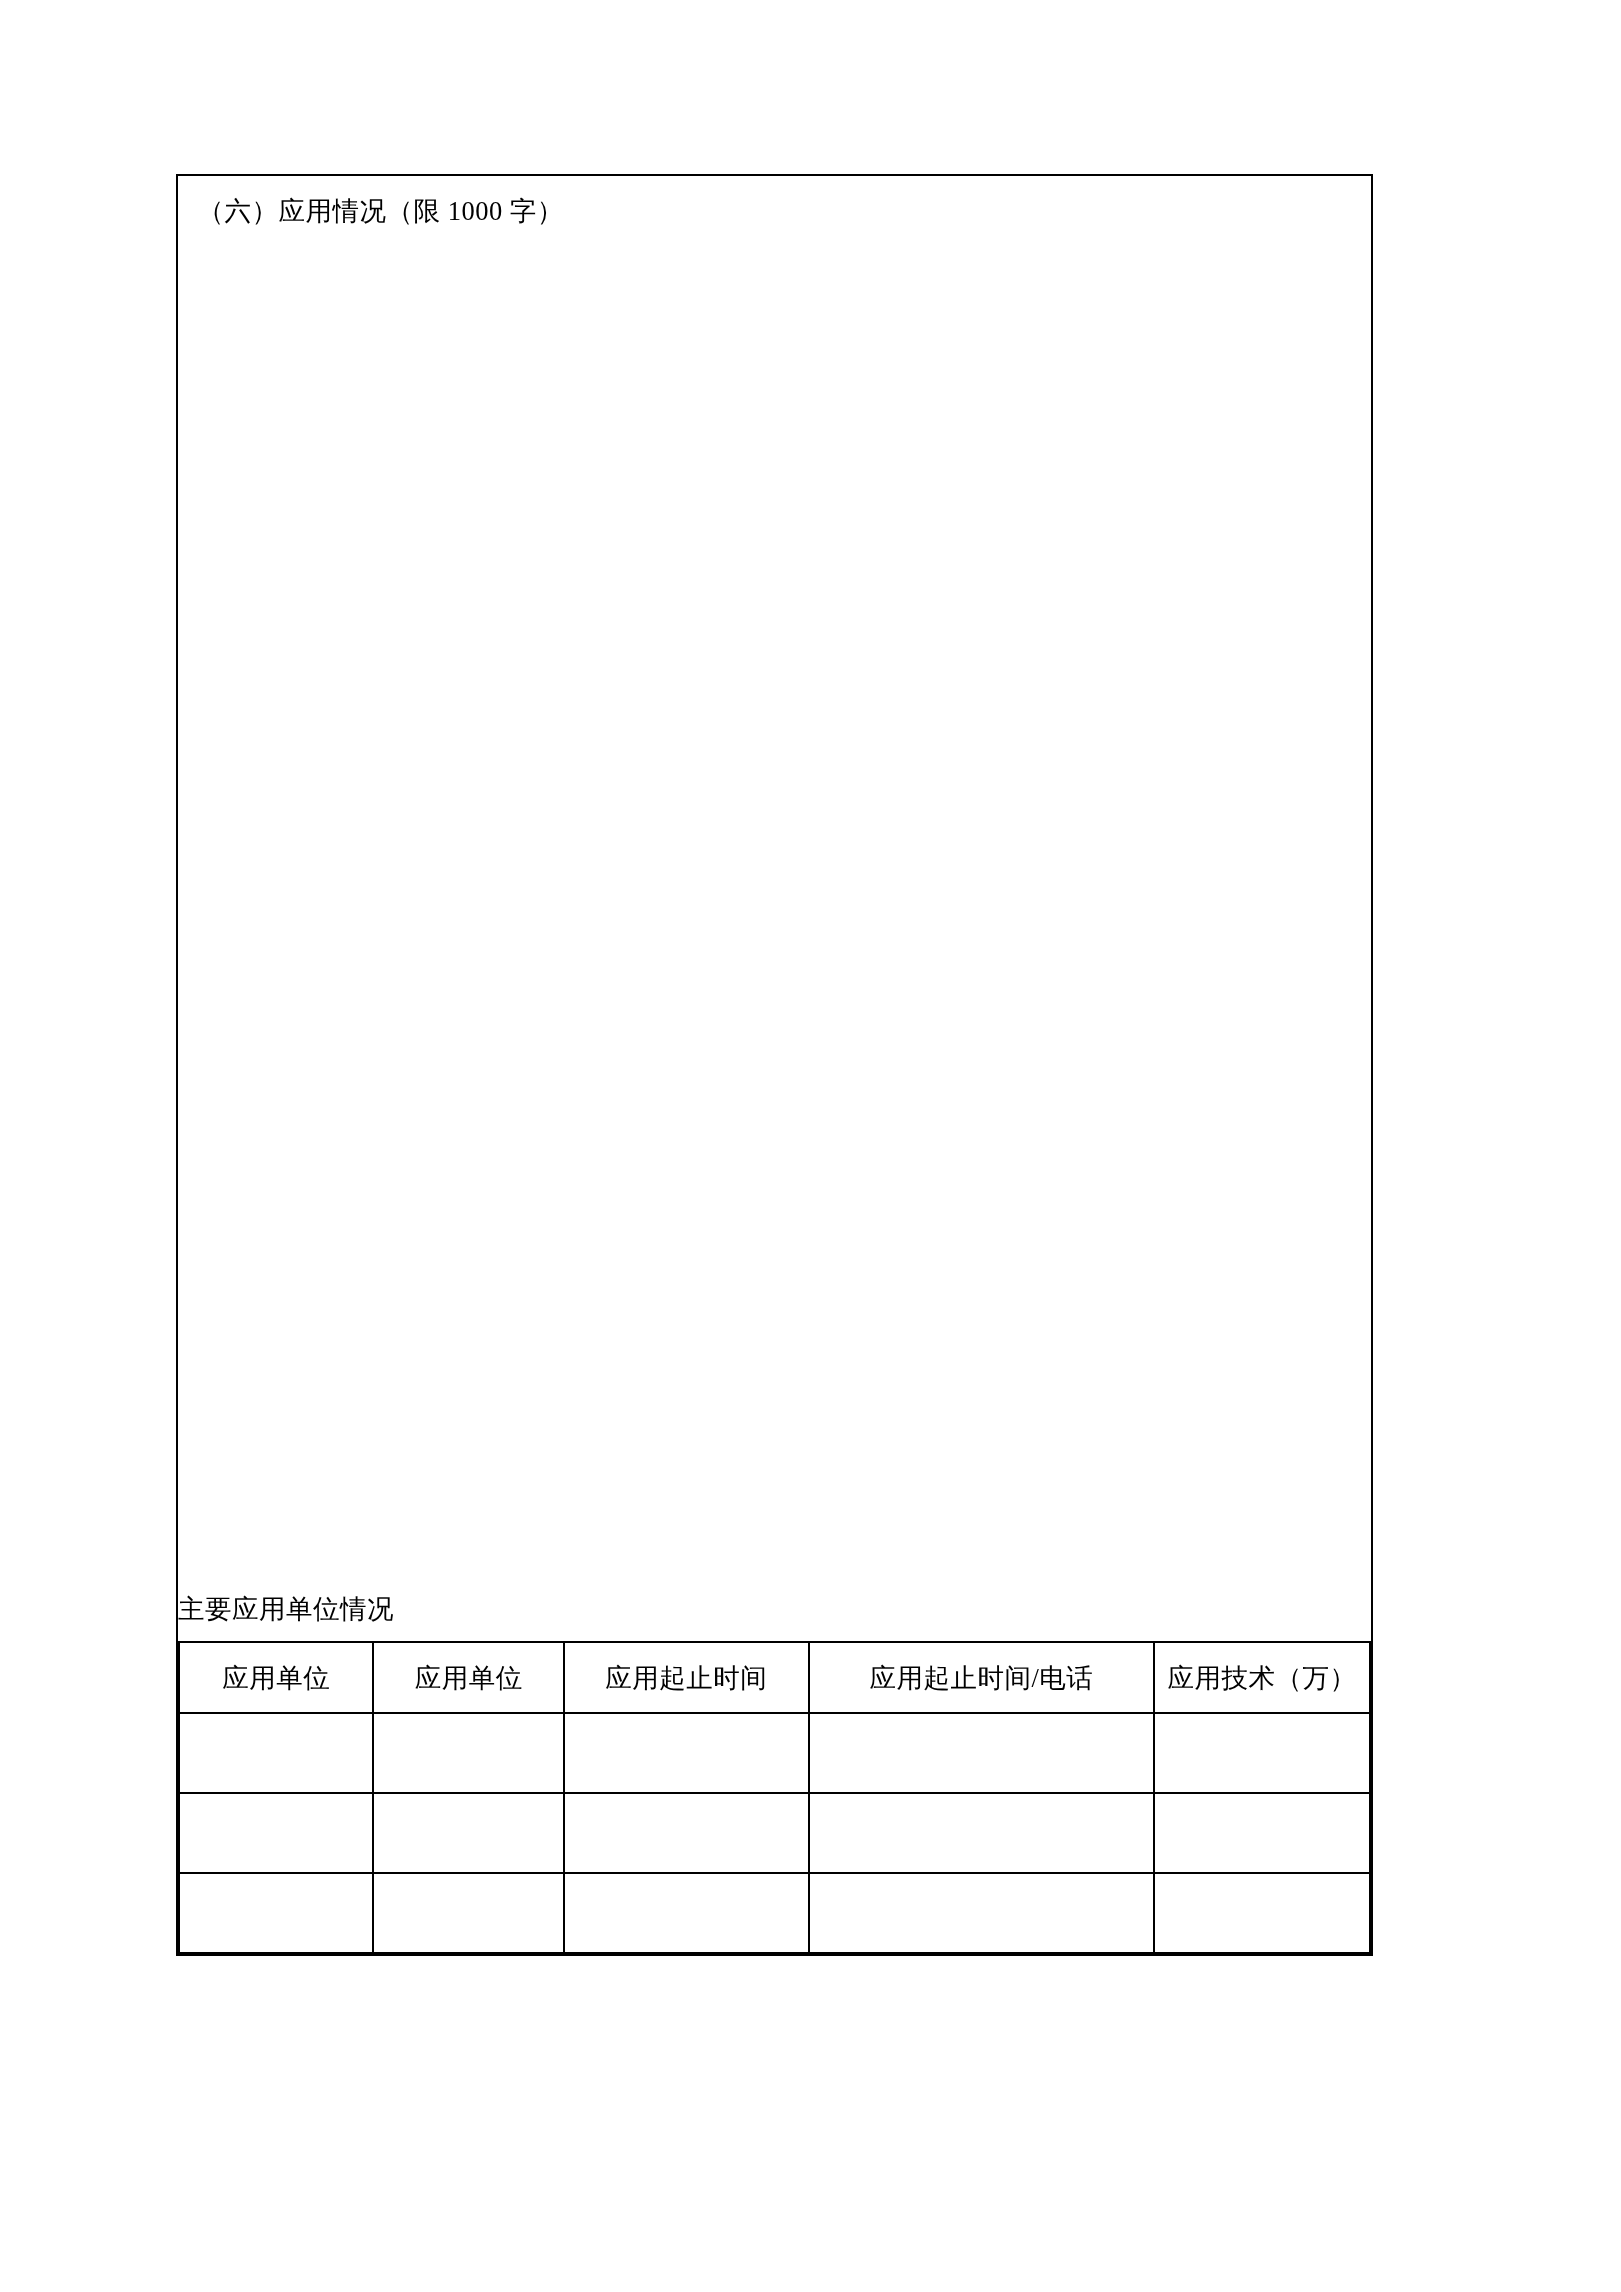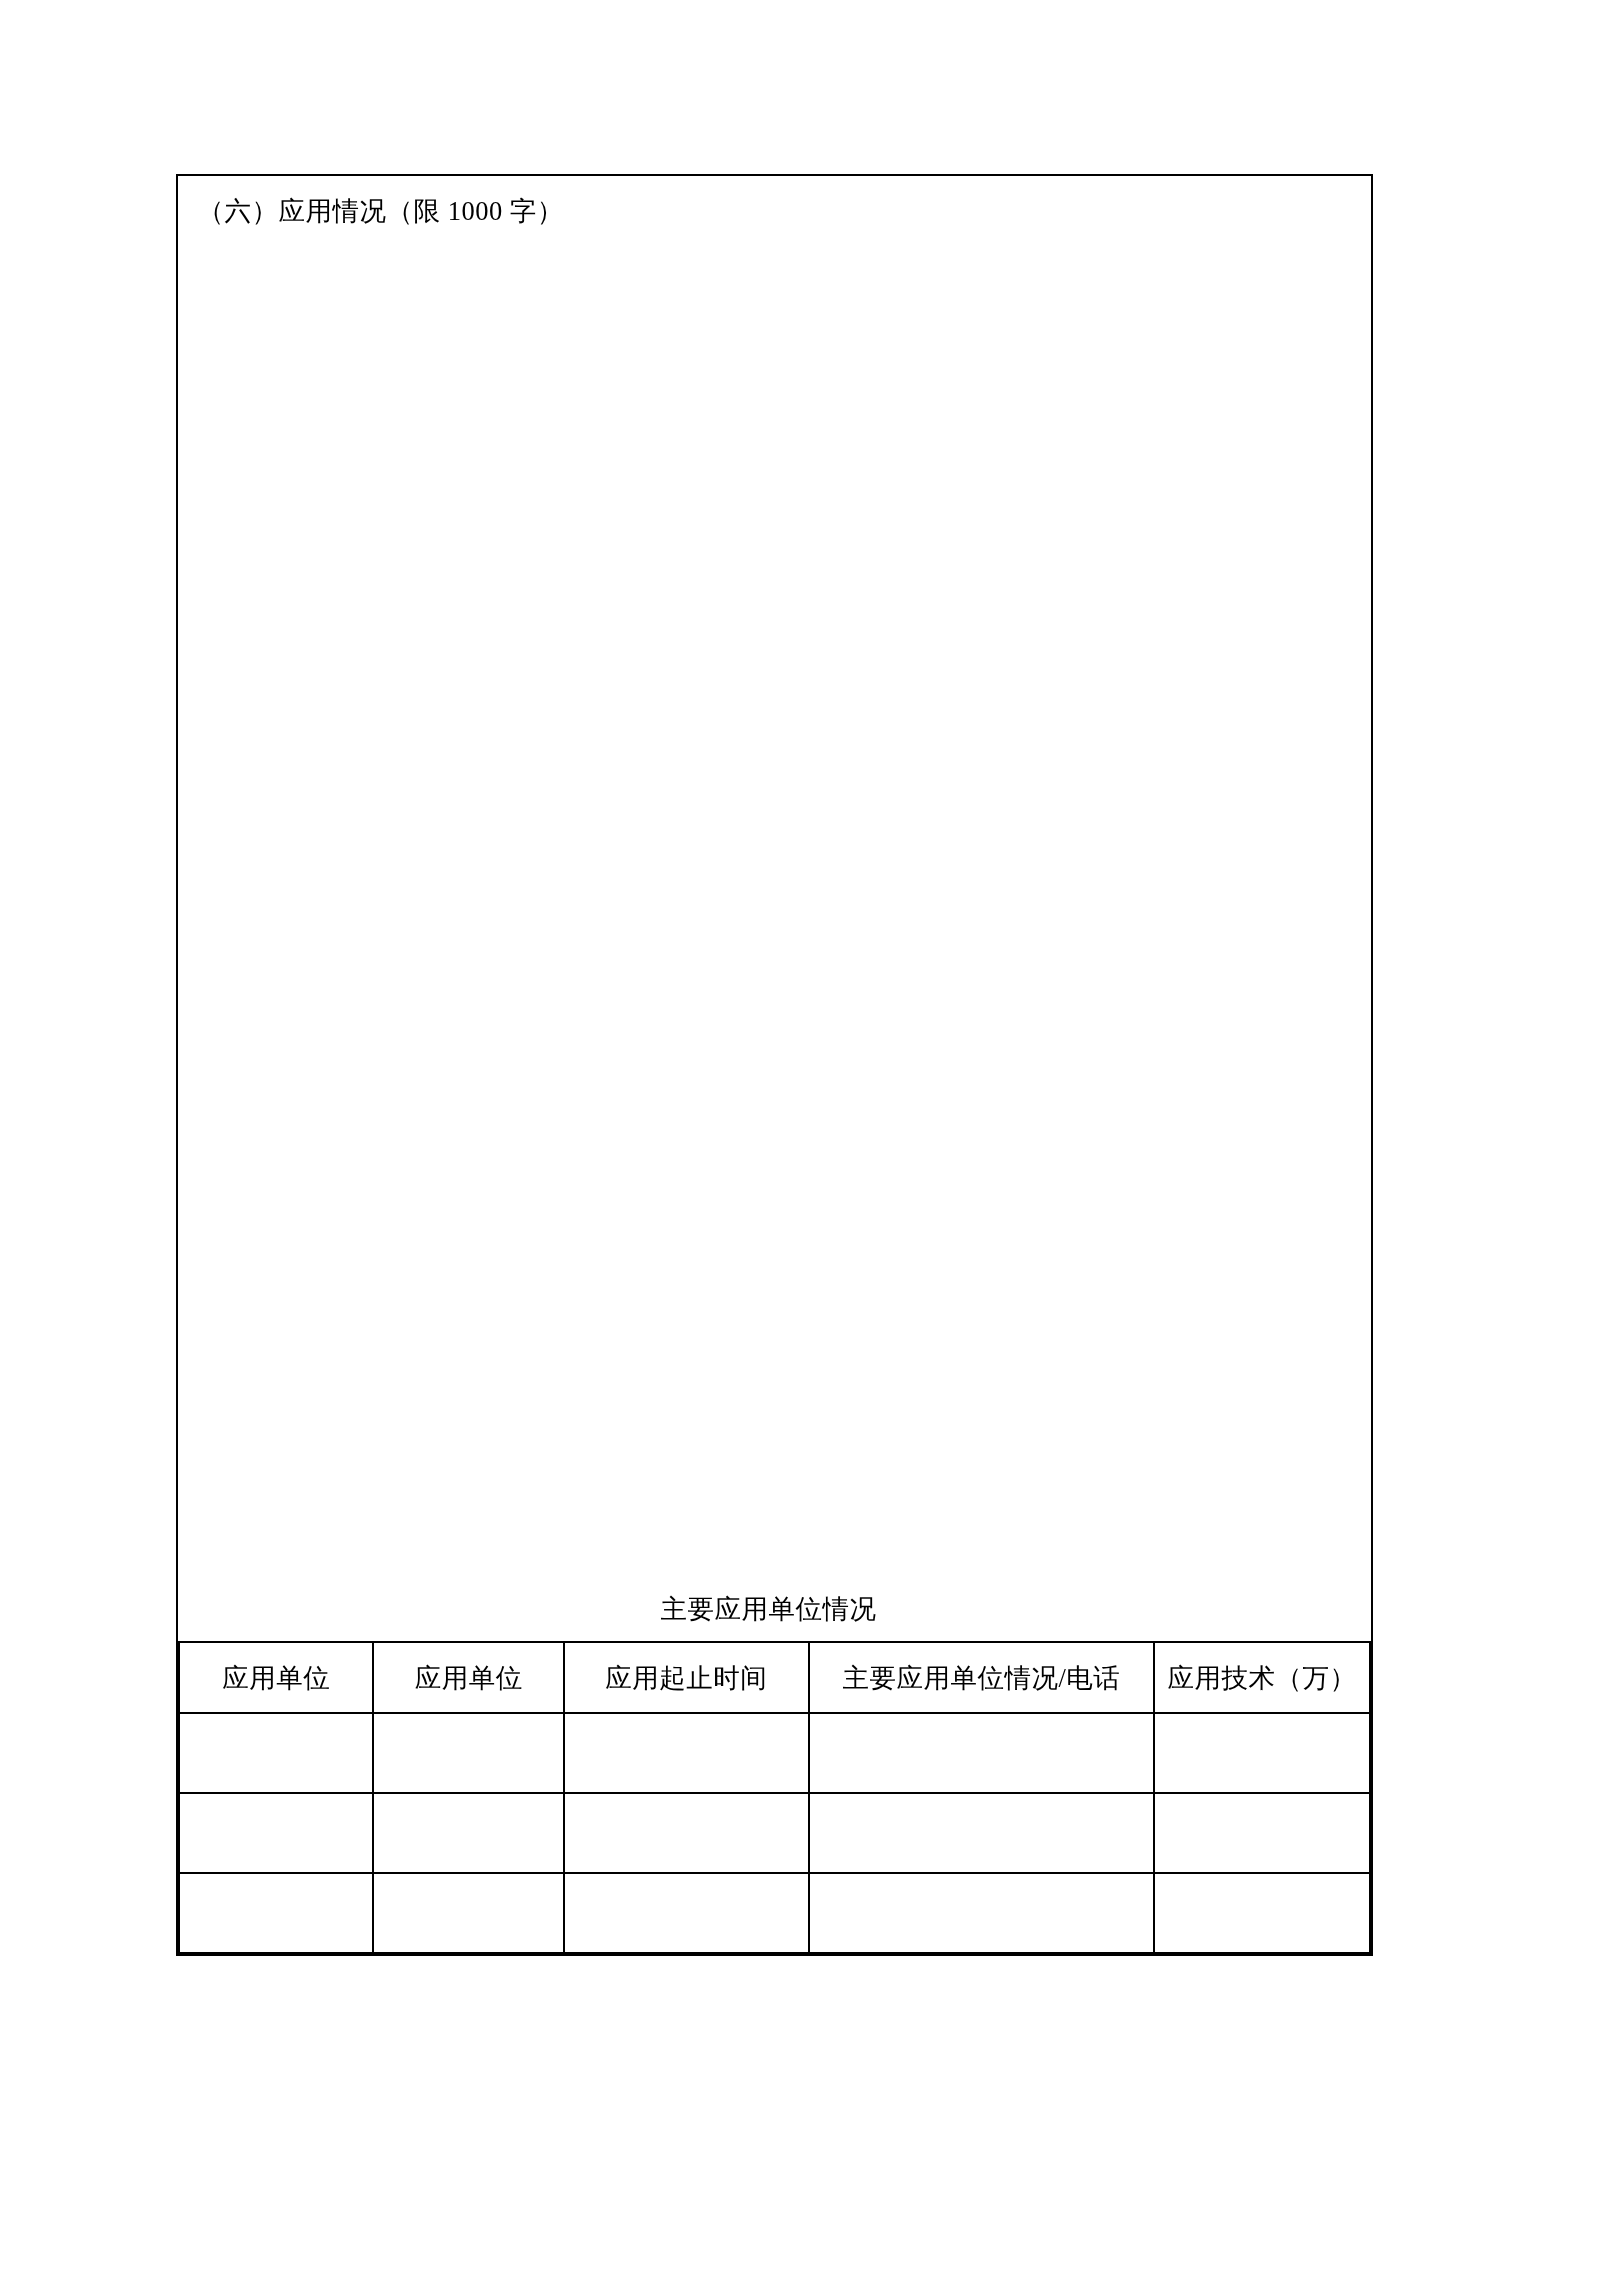--- a/index.html
+++ b/index.html
@@ -42,21 +42,21 @@
     font-size: 26.5px;
     line-height: 1.4;
     letter-spacing: 0.5px;
     white-space: nowrap;
   }
   .subtable-caption {
     position: absolute;
     left: 0;
     right: 12px;
     bottom: 13.7px;
-    text-align: center;
+    text-align: left;
     font-size: 26.5px;
     letter-spacing: 0.5px;
   }
   table.app-units {
     border-collapse: collapse;
     width: 100%;
     table-layout: fixed;
   }
   table.app-units td {
     border: 2px solid #000000;
@@ -102,21 +102,21 @@
           <col class="c2">
           <col class="c3">
           <col class="c4">
           <col class="c5">
       </colgroup>
       <tbody>
         <tr class="header-row">
           <td>应用单位</td>
           <td>应用单位</td>
           <td>应用起止时间</td>
-          <td class="hdr-contact">主要应用单位情况/电话</td>
+          <td class="hdr-contact">应用起止时间/电话</td>
           <td>应用技术（万）</td>
         </tr>
         <tr class="data-row">
           <td></td>
           <td></td>
           <td></td>
           <td></td>
           <td></td>
         </tr>
         <tr class="data-row">

